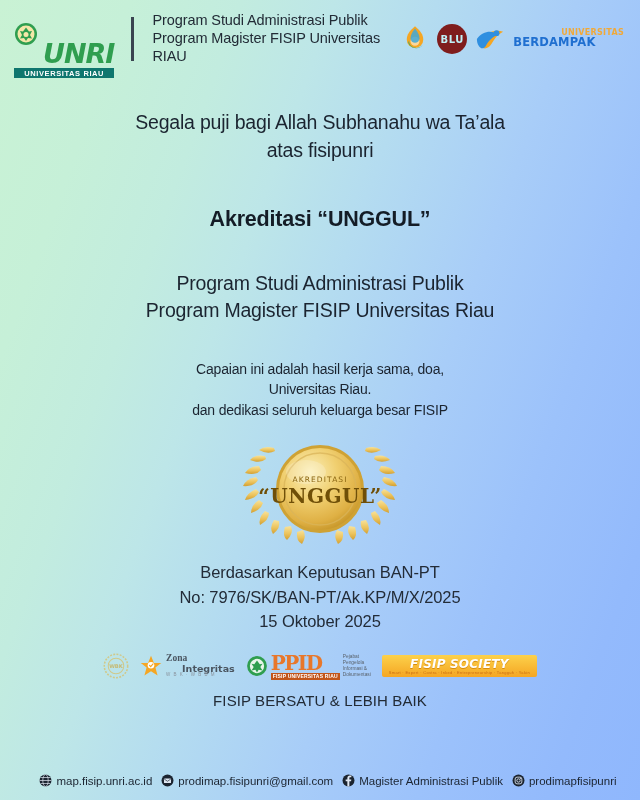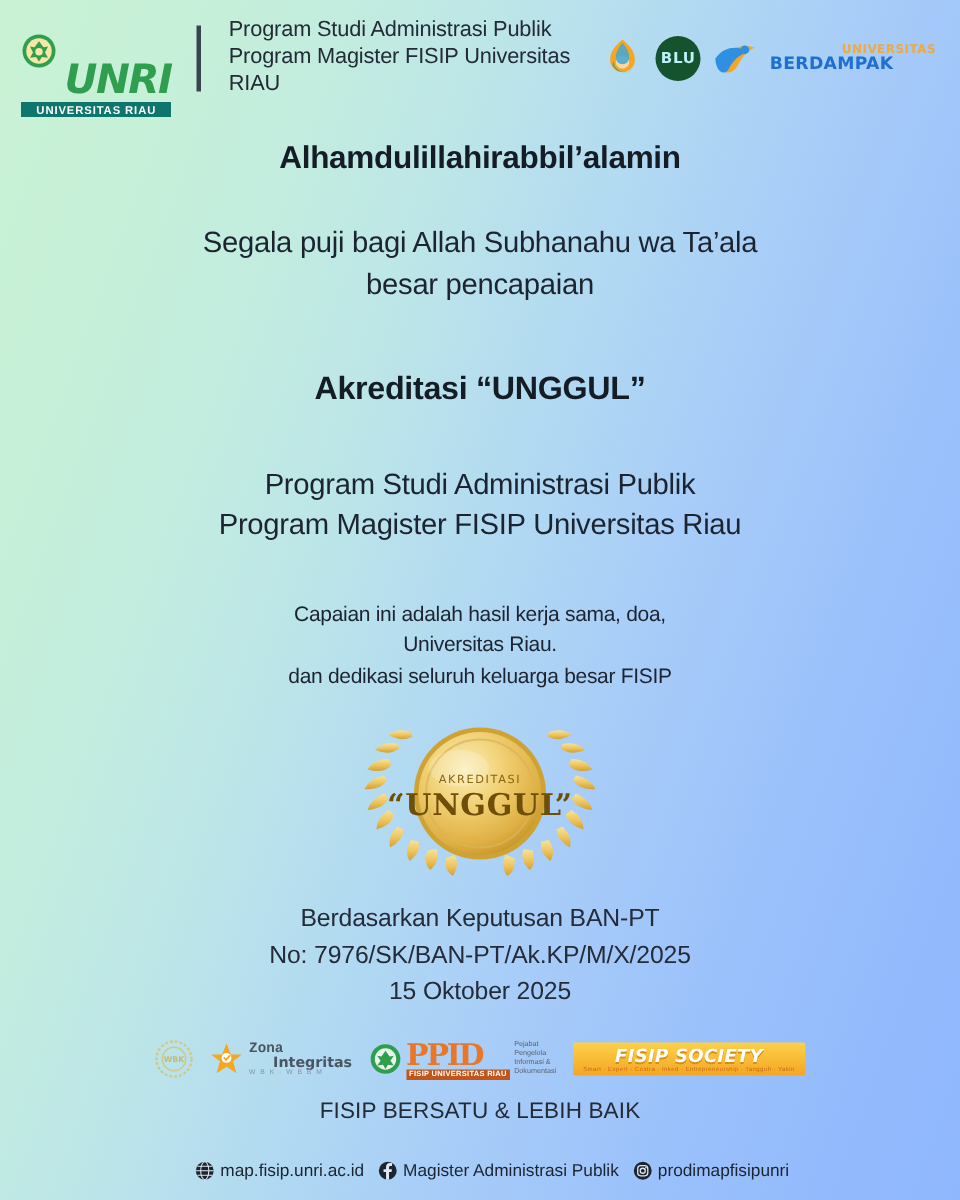--- a/index.html
+++ b/index.html
@@ -46,21 +46,21 @@
     padding:1.5px 4px 1px; line-height:1;
     width:100%; text-align:center;
   }
   .divider-bar { width:2.5px; height:44px; background:#3a4450; margin:0 9px 0 7px; }
   .prog-lines { line-height:1.24; }
   .prog-lines div { font-size:14.5px; color:#222b36; letter-spacing:-.1px; }
   .header-spacer { flex:1 1 auto; }
   .header-logos { display:flex; align-items:center; gap:7px; }
   .blu-badge {
     width:30px; height:30px; border-radius:50%;
-    background:#14532d; display:flex; align-items:center; justify-content:center;
+    background:#7f1d1d; display:flex; align-items:center; justify-content:center;
   }
   .blu-badge span {
     color:#bff0f6; font-size:10px; font-weight:bold;
     font-family:"DejaVu Sans", sans-serif; letter-spacing:.5px;
   }
   .berdampak {
     line-height:1.0; text-align:left;
   }
   .berdampak .b1 {
     font-size:8px; font-weight:bold; letter-spacing:.3px;
@@ -107,21 +107,21 @@
   }
 
   
   .foot-logos {
     display:flex; align-items:center; justify-content:center;
     gap:11px; margin-top:16px; height:32px;
   }
   .wbk-seal { width:26px; height:26px; opacity:.75; }
   .zona { display:flex; align-items:center; gap:4px; }
   .zona-txt { line-height:1.02; }
-  .zona-txt .z1 { font-size:9.5px; font-weight:bold; color:#4a5560; font-family:Liberation Mono, monospace;}
+  .zona-txt .z1 { font-size:9.5px; font-weight:bold; color:#4a5560; font-family:Liberation Serif, serif;}
   .zona-txt .z2 { font-size:9.5px; font-weight:bold; color:#4a5560; font-family:"DejaVu Sans",sans-serif;padding-left:16px;}
   .zona-txt .z3 { font-size:4.5px; color:#8a949e; letter-spacing:1px; }
   .ppid { display:flex; align-items:center; gap:3px; }
   .ppid-mid { line-height:1; }
   .ppid-word {
     font-family:"DejaVu Serif", serif; font-weight:bold;
     font-size:20px; color:#e8772a; letter-spacing:-1.5px;
   }
   .ppid-sub {
     background:#c2551a; color:#fff; font-size:5px; font-weight:bold;
@@ -201,25 +201,24 @@
     </svg>
 
     <div class="berdampak">
       <div class="b1">UNIVERSITAS</div>
       <div class="b2">BERDAMPAK</div>
     </div>
   </div>
 </div>
 
 <div class="main">
-  <div class="t-hamd">Alhamdulillahirabbil’alamin</div>
 
   <div class="t-praise">
     <div>Segala puji bagi Allah Subhanahu wa Ta’ala</div>
-    <div>besar pencapaian</div>
+    <div>atas fisipunri</div>
   </div>
 
   <div class="t-akred">Akreditasi “UNGGUL”</div>
 
   <div class="t-prodi">
     <div>Program Studi Administrasi Publik</div>
     <div>Program Magister FISIP Universitas Riau</div>
   </div>
 
   <div class="t-capaian">
@@ -344,20 +343,28 @@
       <g stroke="#dfe7f2" stroke-width="1.3" fill="none">
         <ellipse cx="12" cy="12" rx="5" ry="11"></ellipse>
         <line x1="1" y1="12" x2="23" y2="12"></line>
         <line x1="3" y1="6.5" x2="21" y2="6.5"></line>
         <line x1="3" y1="17.5" x2="21" y2="17.5"></line>
       </g>
     </svg>
     <span>map.fisip.unri.ac.id</span>
   </div>
 
+  <div class="c-item">
+    <svg class="c-ico" viewBox="0 0 24 24">
+      <circle cx="12" cy="12" r="11" fill="#1b2430"></circle>
+      <rect x="5.5" y="8.5" width="13" height="8" rx="1" fill="#dfe7f2"></rect>
+      <path d="M5.8 9.2 L12 13.4 L18.2 9.2" stroke="#1b2430" stroke-width="1.2" fill="none"></path>
+    </svg>
+    <span>prodimap.fisipunri@gmail.com</span>
+  </div>
 
   <div class="c-item">
     <svg class="c-ico" viewBox="0 0 24 24">
       <circle cx="12" cy="12" r="11" fill="#1b2430"></circle>
       <path d="M13.6 23 V13.6 h3.1 l.5 -3.6 h-3.6 V7.7 c0 -1 .3 -1.7 1.8 -1.7 h1.9 V2.8 C16.9 2.7 15.8 2.6 14.5 2.6 c-2.7 0 -4.6 1.7 -4.6 4.7 v2.7 H6.8 v3.6 h3.1 V23 Z" fill="#dfe7f2"></path>
     </svg>
     <span>Magister Administrasi Publik</span>
   </div>
 
   <div class="c-item">

